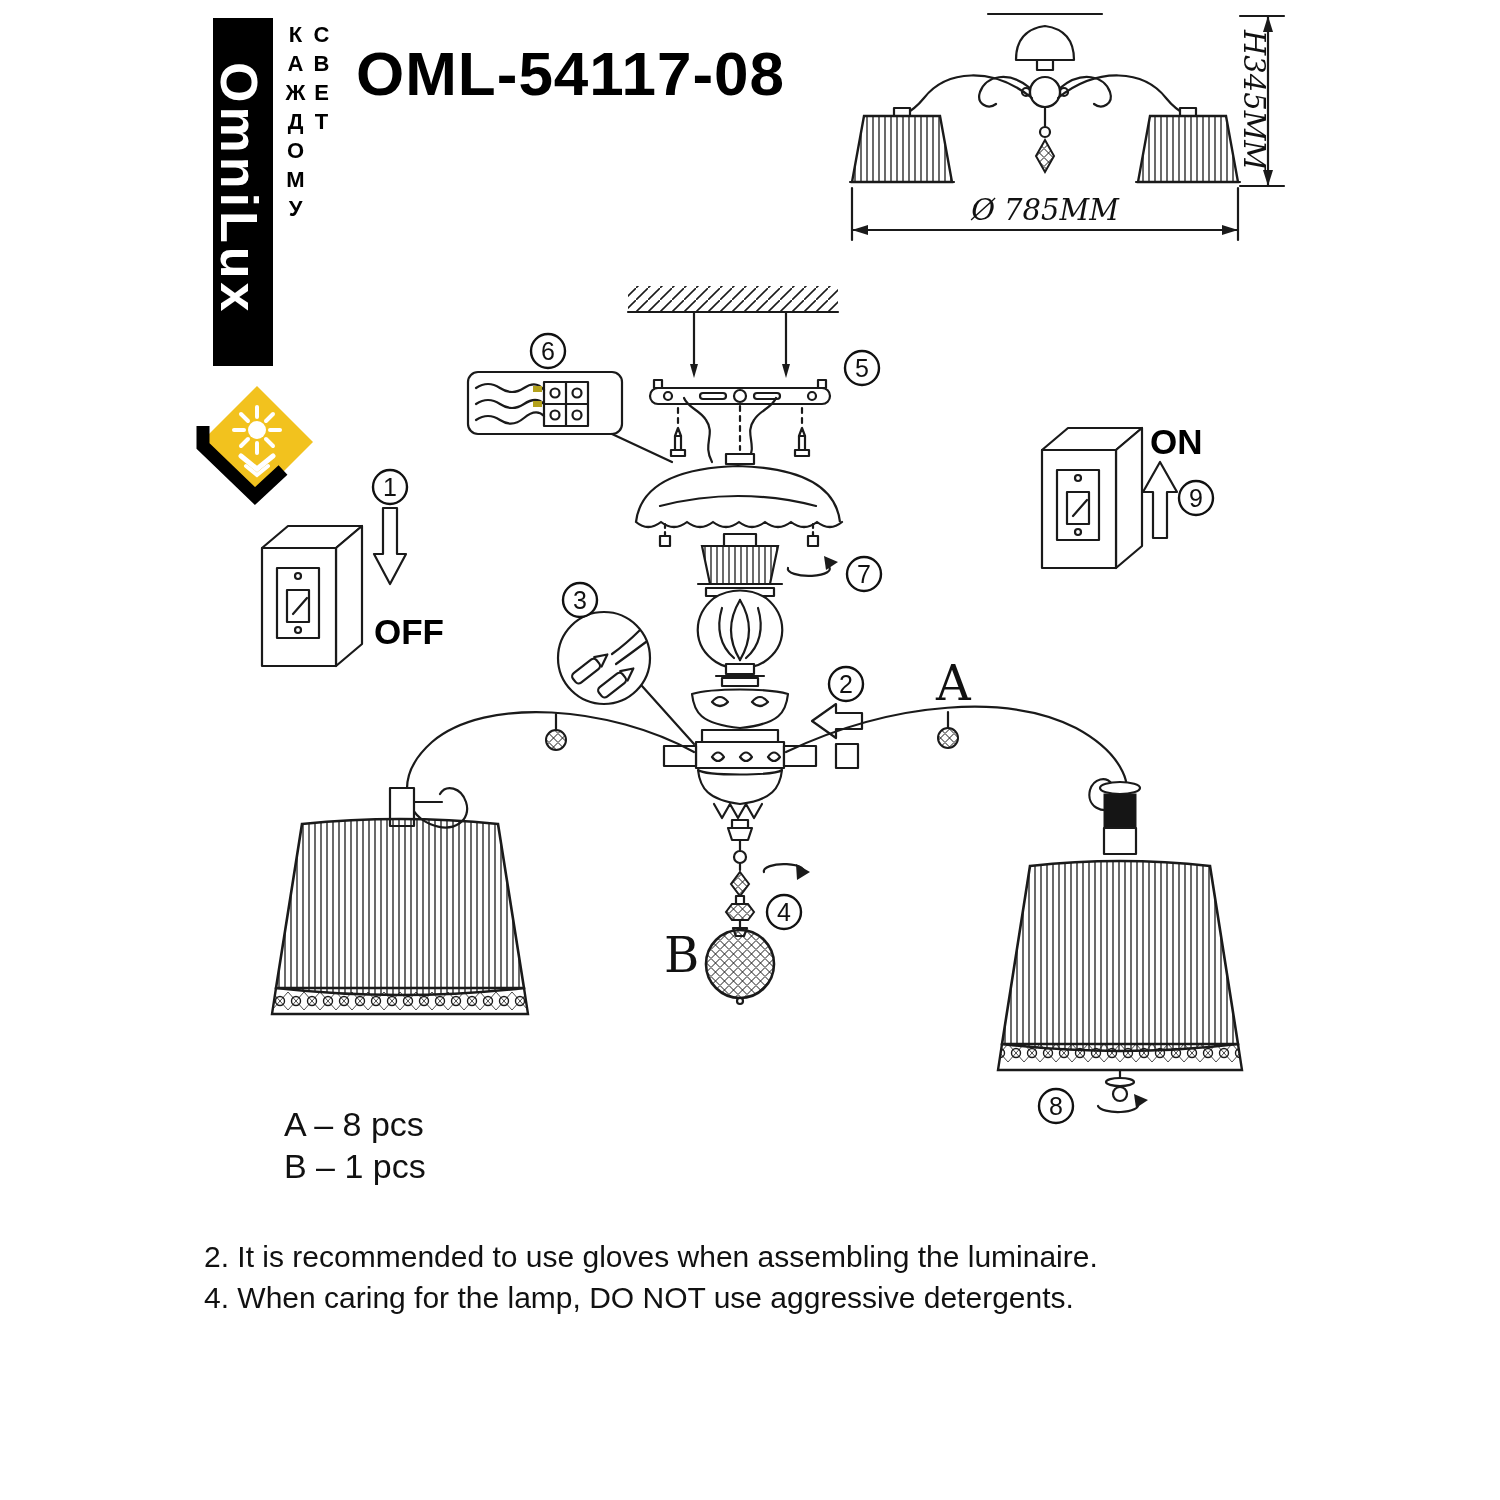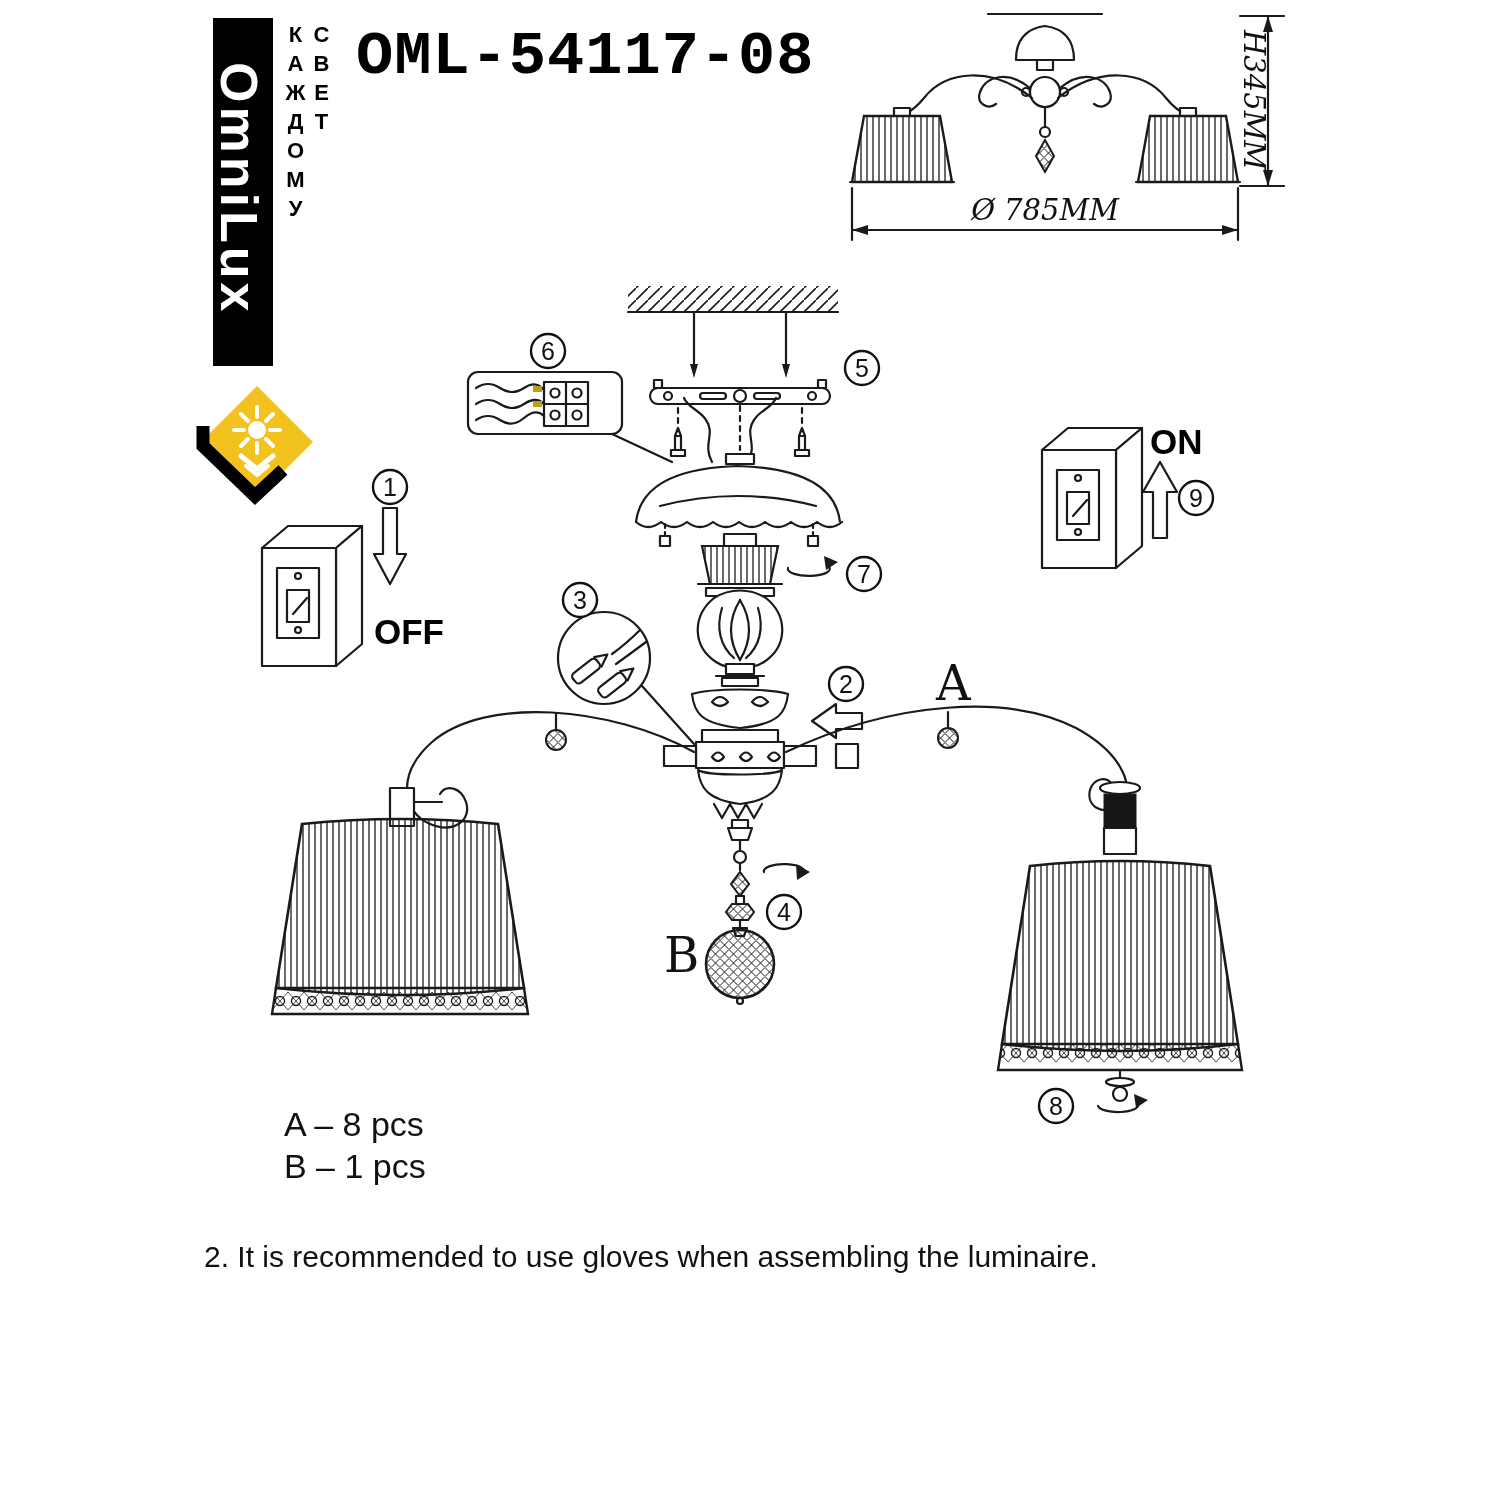--- a/index.html
+++ b/index.html
@@ -1,19 +1,19 @@
 <!DOCTYPE html>
 <html><head>
 <meta charset="utf-8">
 <style>
   html,body{margin:0;padding:0;background:#fff;}
   .page{position:relative;width:1500px;height:1500px;background:#ffffff;overflow:hidden;
         font-family:"Liberation Sans",sans-serif;color:#111;}
-  .title{position:absolute;left:356px;top:21px;font-size:62px;font-weight:bold;
-         letter-spacing:1px;color:#000;white-space:nowrap;font-family:Liberation Mono, monospace;}
+  .title{position:absolute;left:356px;top:38px;font-size:62px;font-weight:bold;
+         letter-spacing:1px;color:#000;white-space:nowrap;}
   
   .logo-box{position:absolute;left:213px;top:18px;width:60px;height:348px;background:#000;}
   .logo-brand{position:absolute;left:56px;top:44px;transform-origin:0 0;transform:rotate(90deg);
               color:#fff;font-weight:bold;font-size:52px;letter-spacing:4px;white-space:nowrap;}
   .logo-slogan{position:absolute;left:282px;top:22px;height:344px;writing-mode:vertical-rl;
                text-orientation:upright;font-size:22px;font-weight:bold;letter-spacing:4px;color:#000;}
   .logo-diamond{position:absolute;left:195px;top:380px;}
   
   .instructions{position:absolute;left:204px;top:1236px;width:1098px;}
   .instructions p{margin:0;font-size:30px;line-height:41px;text-align:justify;color:#111;}
@@ -344,15 +344,16 @@
       <line x1="71" y1="41" x2="78" y2="34"></line>
       <path d="M 46 76 L 62 89 L 78 76" fill="none" stroke-width="5"></path>
       <path d="M 51 86 L 62 95 L 73 86" fill="none" stroke-width="4"></path>
     </g>
   </svg>
 
   <div class="title">OML-54117-08</div>
 
   <div class="instructions">
     <p>2. It is recommended to use gloves when assembling the luminaire.</p>
+    <p>4. When caring for the lamp, DO NOT use aggressive detergents.</p>
   </div>
 
 </div>
 
 </body></html>

